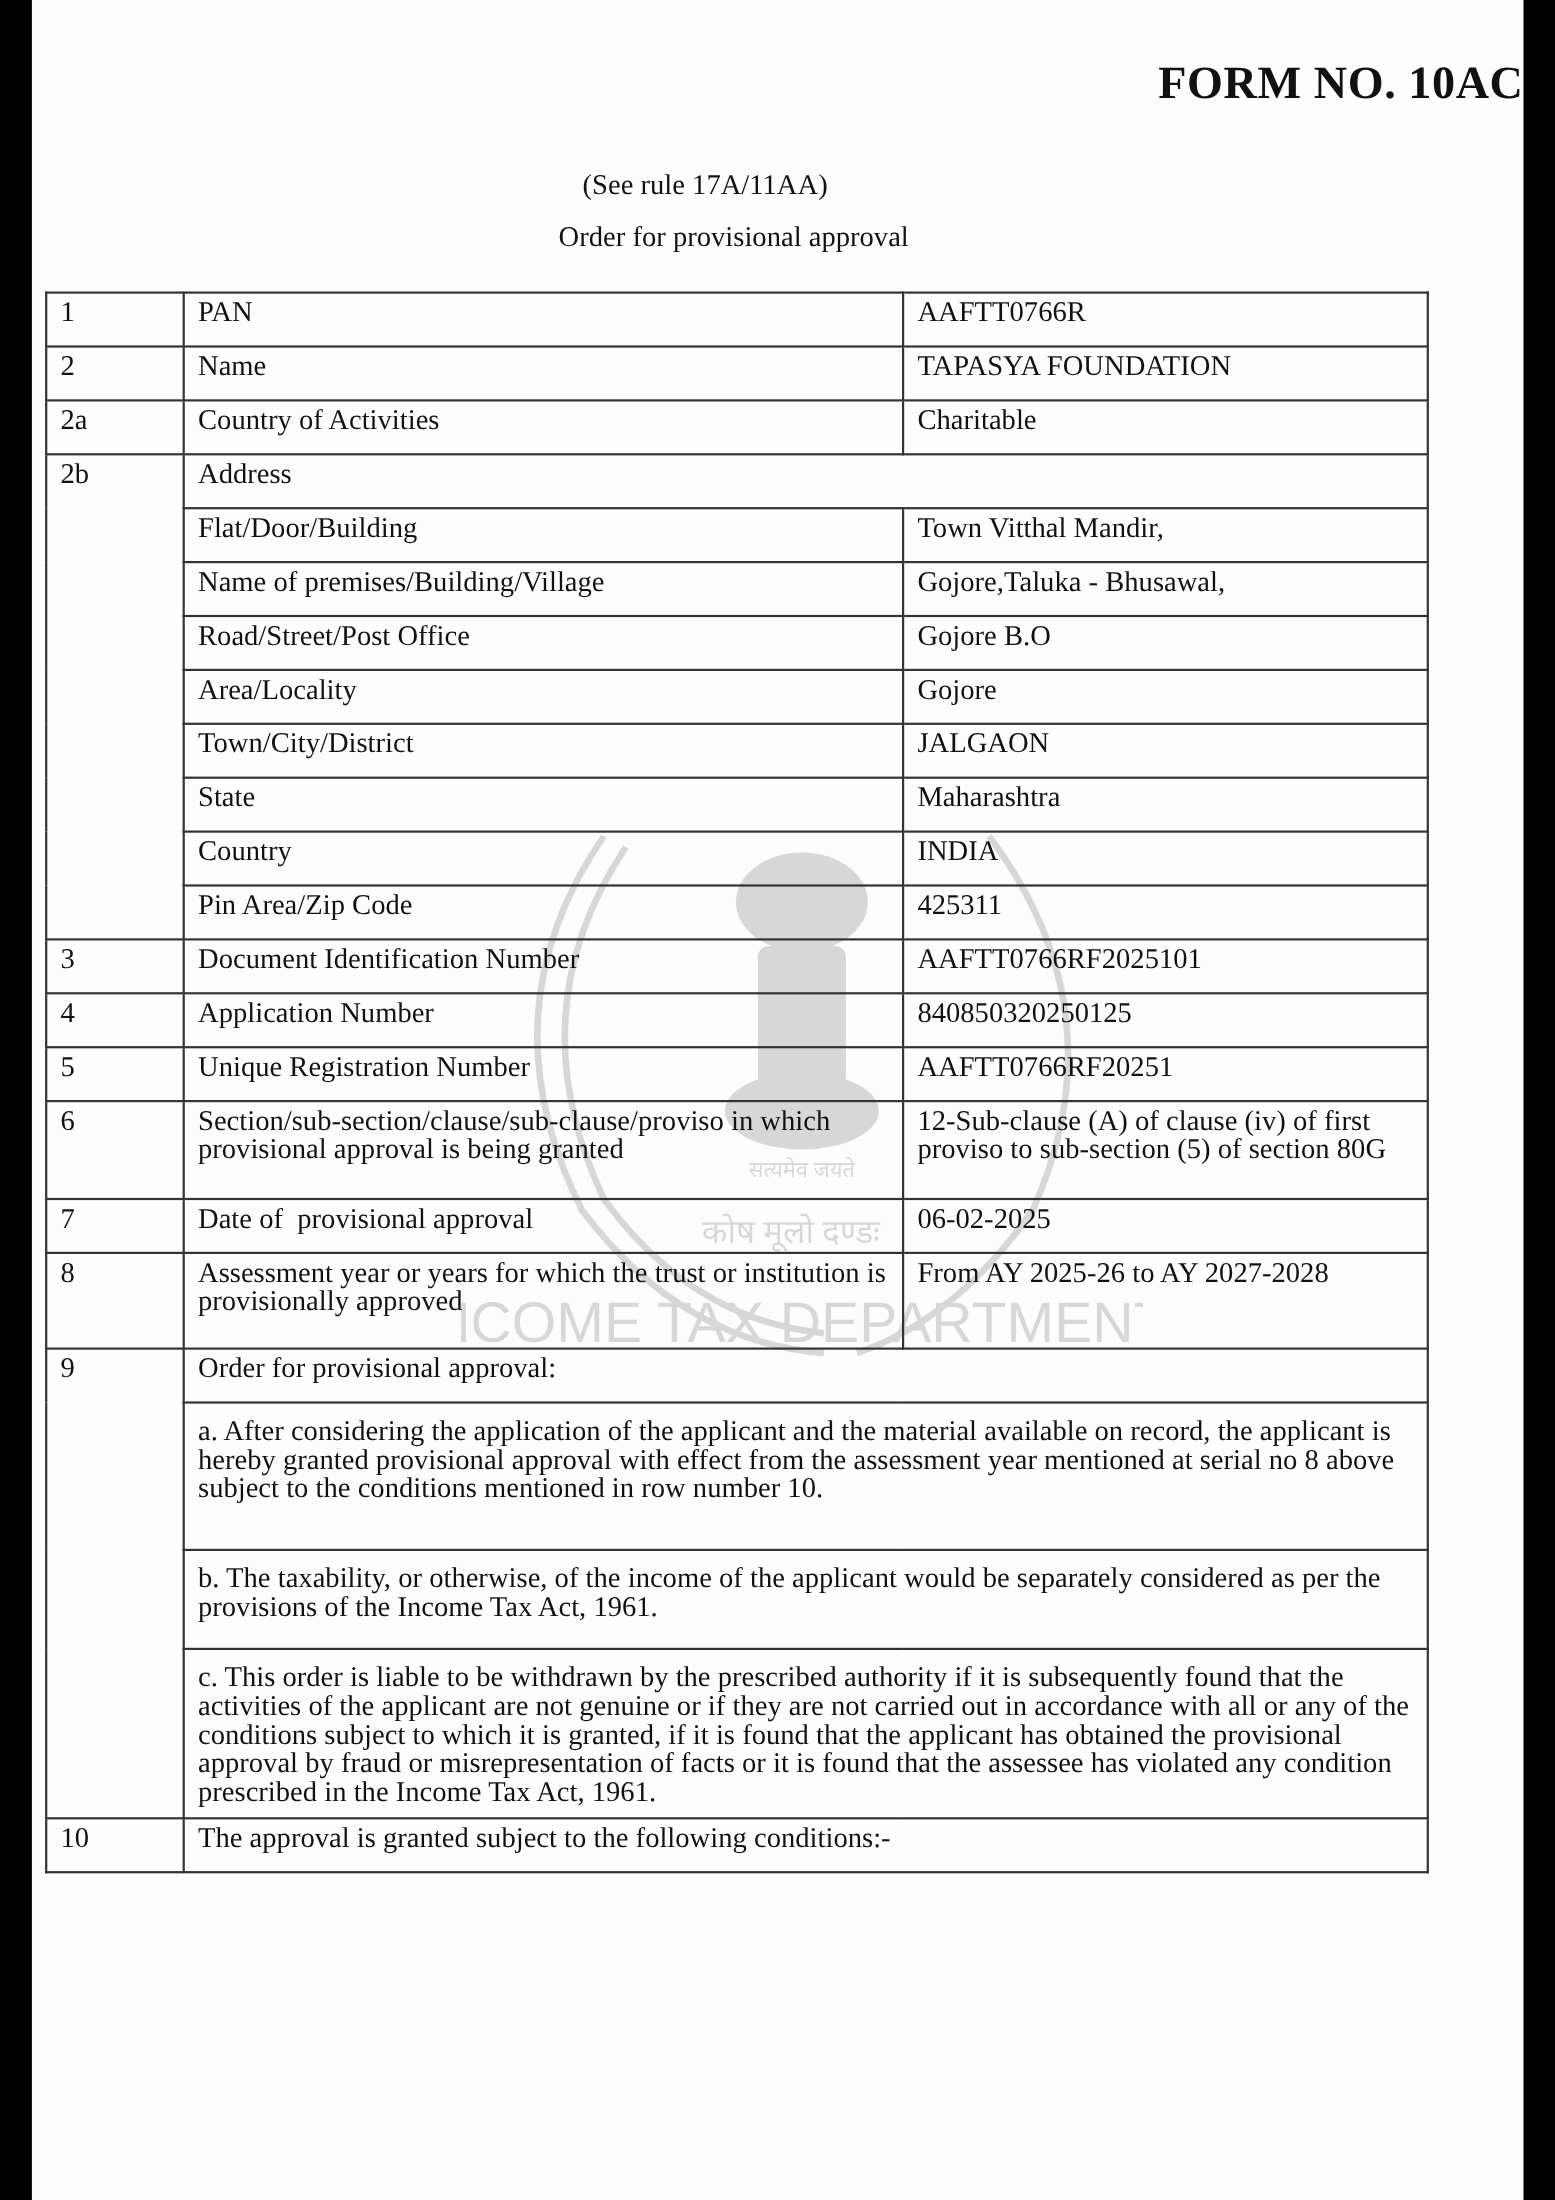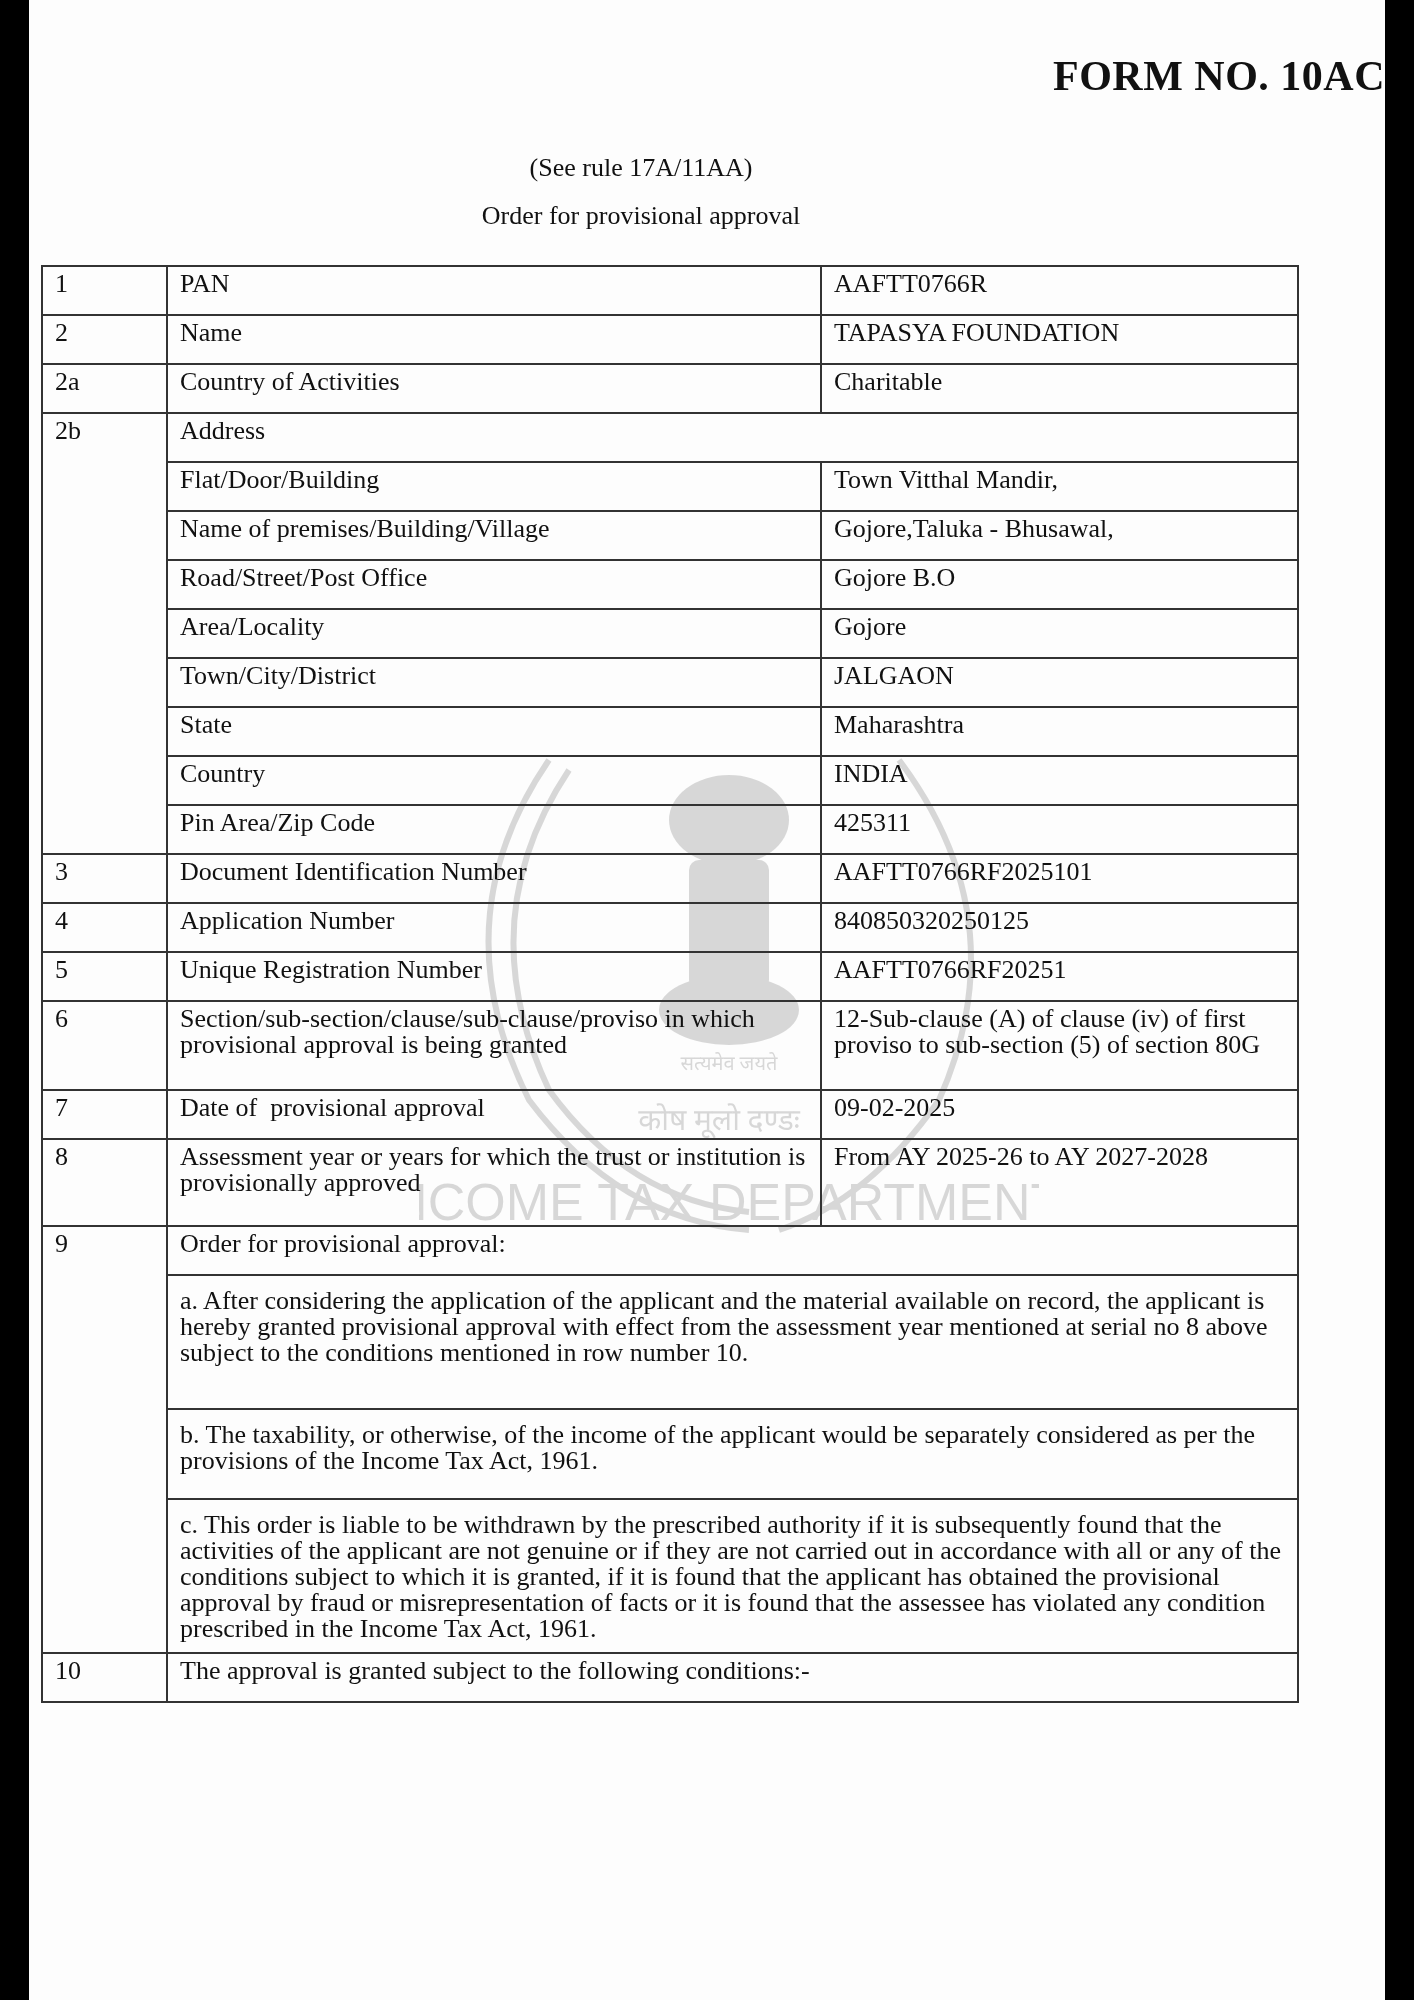--- a/index.html
+++ b/index.html
@@ -14,21 +14,21 @@
       background: #fdfdfd;
     }
     .title {
       position: absolute; left: 0; width: 1356px; top: 52px;
       text-align: right; font-weight: bold; font-size: 42px; letter-spacing: 0.5px;
     }
     .subtitle {
       position: absolute; left: 0; width: 1224px; text-align: center; font-size: 26px;
     }
     .sub1 { top: 153px; }
-    .sub2 { top: 201px; }
+    .sub2 { top: 201px; margin-left: 26px; }
 
     .watermark {
       position: absolute; left: 390px; top: 700px; width: 620px; height: 560px;
       pointer-events: none; opacity: 0.22;
     }
 
     table.form {
       position: absolute; left: 12px; top: 265px; width: 1256px;
       border-collapse: collapse; table-layout: fixed;
       font-size: 26px; line-height: 26px;
@@ -145,21 +145,21 @@
       <td>AAFTT0766RF20251</td>
     </tr>
     <tr class="multi" style="height:89px">
       <td>6</td>
       <td>Section/sub-section/clause/sub-clause/proviso in which provisional approval is being granted</td>
       <td>12-Sub-clause (A) of clause (iv) of first proviso to sub-section (5) of section 80G</td>
     </tr>
     <tr class="r">
       <td>7</td>
       <td style="white-space:pre">Date of  provisional approval</td>
-      <td>09-02-2025</td>
+      <td>06-02-2025</td>
     </tr>
     <tr class="multi" style="height:87px">
       <td>8</td>
       <td>Assessment year or years for which the trust or institution is provisionally approved</td>
       <td>From AY 2025-26 to AY 2027-2028</td>
     </tr>
     <tr class="r">
       <td rowspan="4">9</td>
       <td colspan="2">Order for provisional approval:</td>
     </tr>

